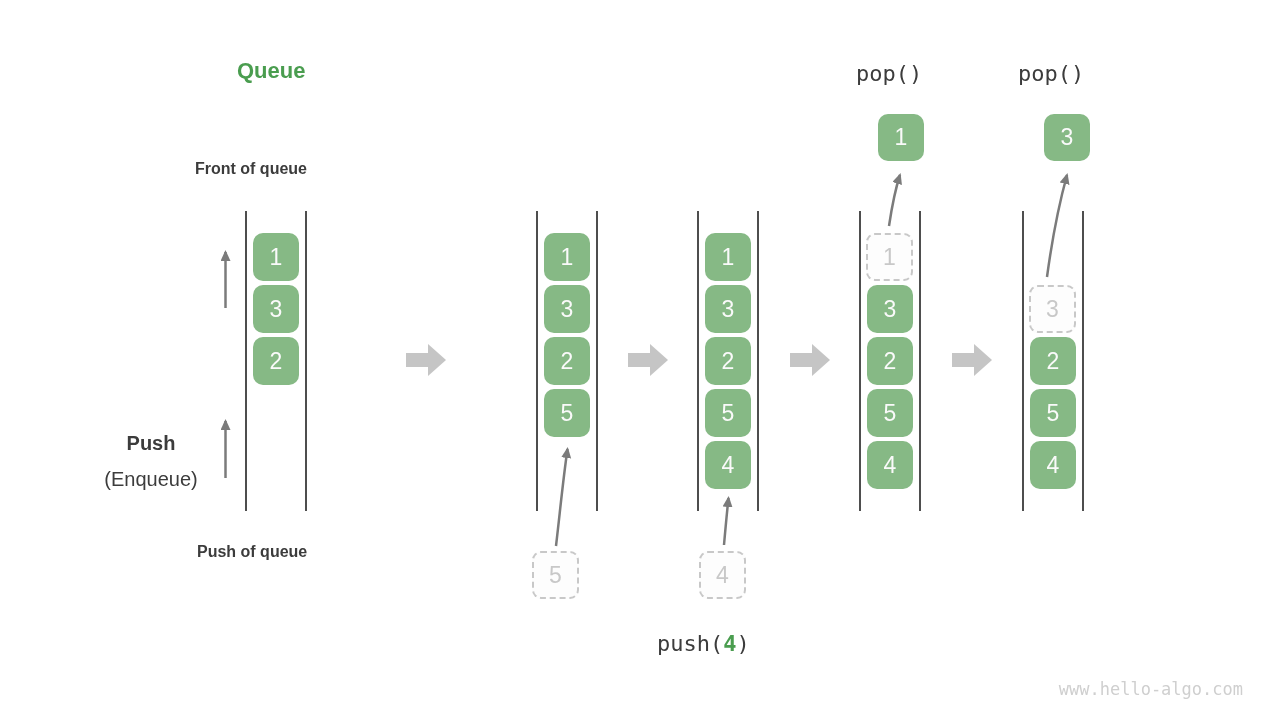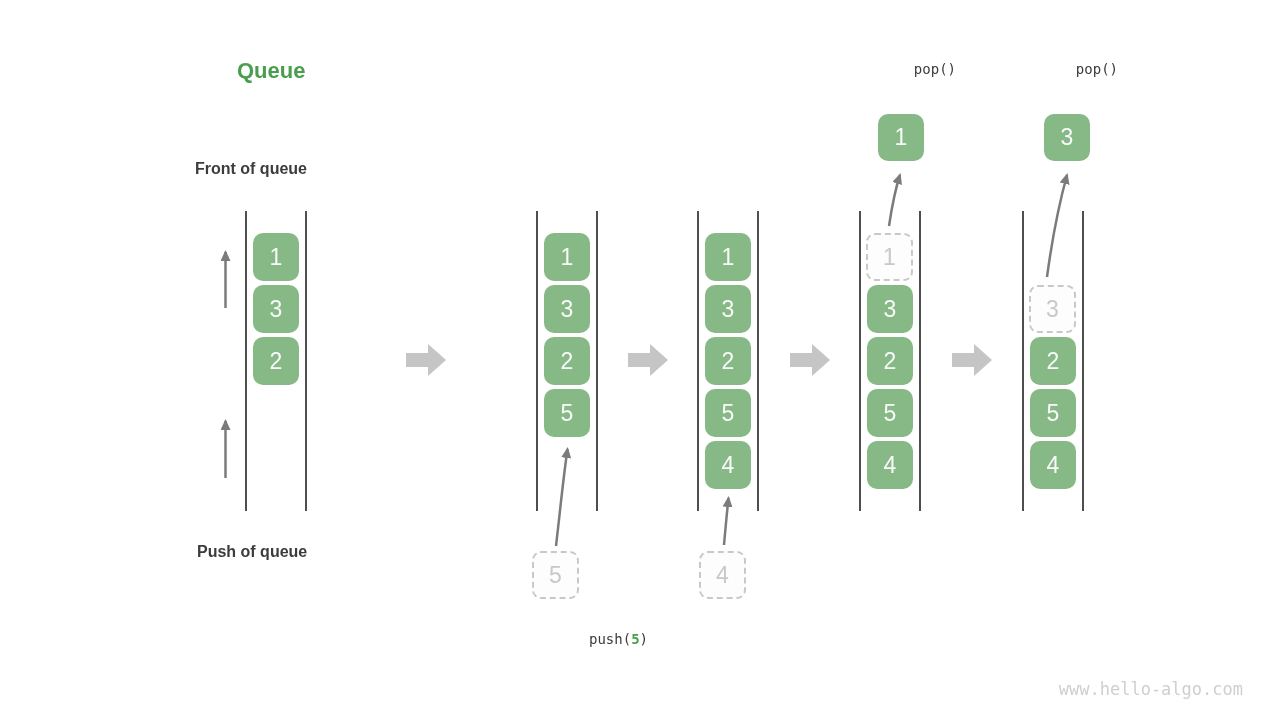--- a/index.html
+++ b/index.html
@@ -22,41 +22,45 @@
   .ghost{position:absolute;width:47px;height:48px;border-radius:9px;
     border:2px dashed var(--ghost-border);background:#fdfdfd;color:var(--ghost-text);
     font-size:23px;font-weight:500;display:flex;align-items:center;justify-content:center;}
 
   .title{position:absolute;left:229px;top:58px;font-size:22px;font-weight:700;color:var(--accent-green);}
   .side-label{position:absolute;font-size:16px;font-weight:700;color:var(--text-dark);white-space:nowrap;}
   .op-block{position:absolute;width:110px;text-align:center;color:var(--text-dark);font-size:20px;}
   .op-block .op-name{font-weight:700;}
   .op-block .op-sub{font-weight:400;margin-top:13px;}
 
-  .call{position:absolute;font-family:"DejaVu Sans Mono",monospace;font-size:14px;
-    color:var(--text-dark);text-align:right;white-space:nowrap;}
+  .call{position:absolute;font-family:"DejaVu Sans Mono",monospace;font-size:22px;
+    color:var(--text-dark);text-align:left;white-space:nowrap;}
   .call .arg{color:var(--accent-green);font-weight:700;}
 
   .arrows{position:absolute;left:0;top:0;width:1280px;height:720px;pointer-events:none;}
   .thin{stroke:var(--thin-arrow);stroke-width:2.5;fill:none;}
   .block{fill:var(--block-arrow);}
   .ah-fill{fill:var(--thin-arrow);}
 
   .watermark{position:absolute;left:1035px;top:679px;width:200px;text-align:right;
     font-family:"DejaVu Sans Mono",monospace;font-size:17px;color:var(--watermark);}
 </style>
 </head>
 <body>
 
 <div class="canvas">
 
   <div class="title">Queue</div>
   <div class="side-label" style="left:187px;top:160px;">Front of queue</div>
   <div class="side-label" style="left:189px;top:543px;">Push of queue</div>
 
+  <div class="op-block" style="left:88px;top:432px;">
+    <div class="op-name">Push</div>
+    <div class="op-sub">(Enqueue)</div>
+  </div>
 
   <div class="channel" style="left:237px;"></div>
   <div class="channel" style="left:528px;"></div>
   <div class="channel" style="left:689px;"></div>
   <div class="channel" style="left:851px;"></div>
   <div class="channel" style="left:1014px;"></div>
 
   <div class="qbox" style="left:245px;top:233px;">1</div>
   <div class="qbox" style="left:245px;top:285px;">3</div>
   <div class="qbox" style="left:245px;top:337px;">2</div>
@@ -84,22 +88,22 @@
   <div class="qbox" style="left:1022px;top:441px;">4</div>
 
   <div class="call" style="left:848px;top:61px;width:100px;">pop()</div>
   <div class="call" style="left:1010px;top:61px;width:100px;">pop()</div>
   <div class="qbox popped" style="left:870px;top:114px;">1</div>
   <div class="qbox popped" style="left:1036px;top:114px;">3</div>
 
   <div class="ghost" style="left:524px;top:551px;">5</div>
   <div class="ghost" style="left:691px;top:551px;">4</div>
 
-  <div class="call" style="left:480px;top:631px;width:160px;">
-    <span>push(</span><span class="arg">5</span><span>)</span>
+  <div class="call" style="left:649px;top:631px;width:160px;">
+    <span>push(</span><span class="arg">4</span><span>)</span>
   </div>
 
   <svg class="arrows" viewBox="0 0 1280 720">
     <defs>
       <marker id="ah" markerUnits="userSpaceOnUse" markerWidth="12" markerHeight="12" refX="9" refY="5" orient="auto">
         <path class="ah-fill" d="M0,0 L11,5 L0,10 z"></path>
       </marker>
     </defs>
 
     <path class="block" d="M398,353 h22 v-9 l18,16 l-18,16 v-9 h-22 z"></path>

